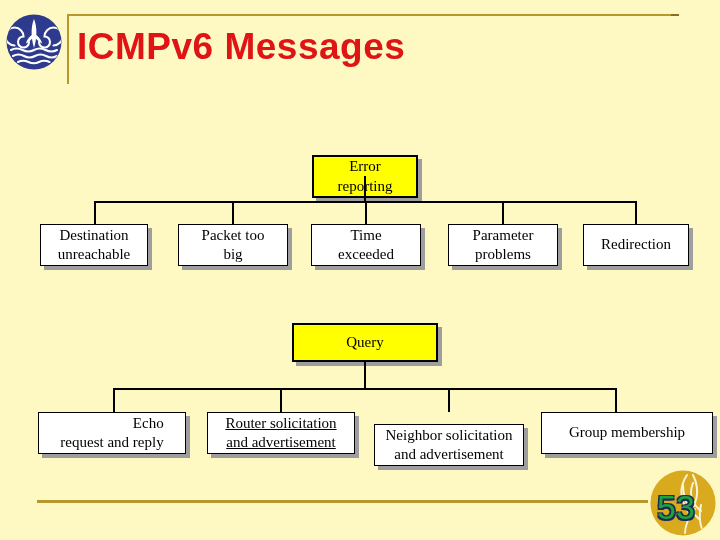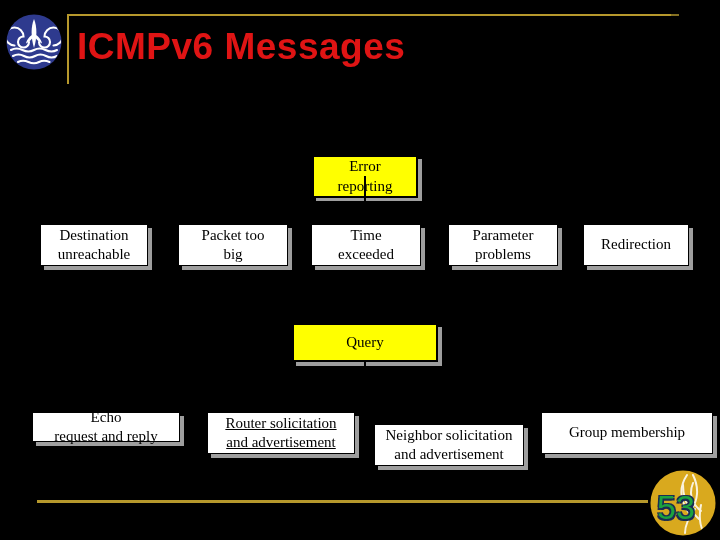--- a/index.html
+++ b/index.html
@@ -1,17 +1,17 @@
 <!DOCTYPE html>
 <html><head>
 <meta charset="utf-8">
 <style>
   html,body{margin:0;padding:0;background:#fff;}
   .slide{
-    position:relative;width:720px;height:540px;background:#000000;
+    position:relative;width:720px;height:540px;background:#fef9c3;
     font-family:"Liberation Serif", serif;overflow:hidden;
   }
   
   .hdr-hline{position:absolute;left:67px;top:14px;width:612px;height:2px;background:#B6982C;}
   .hdr-hline-tip{position:absolute;left:671px;top:14px;width:8px;height:2px;background:#857022;}
   .hdr-vline{position:absolute;left:67px;top:14px;width:2px;height:70px;background:#B6982C;}
   .logo{position:absolute;left:4px;top:12px;width:60px;height:60px;}
   .title{
     position:absolute;left:77px;top:26px;margin:0;
     font-family:"Liberation Sans", sans-serif;font-size:37px;font-weight:600;
@@ -92,21 +92,21 @@
 
   <div class="node root" style="left:292px;top:323px;width:146px;height:39px;">Query</div>
 
   <div class="conn" style="left:364px;top:362px;width:2px;height:27px;"></div>
   <div class="conn" style="left:113px;top:388px;width:504px;height:2px;"></div>
   <div class="conn" style="left:113px;top:390px;width:2px;height:22px;"></div>
   <div class="conn" style="left:280px;top:390px;width:2px;height:22px;"></div>
   <div class="conn" style="left:448px;top:390px;width:2px;height:22px;"></div>
   <div class="conn" style="left:615px;top:390px;width:2px;height:22px;"></div>
 
-  <div class="node" style="left:32px;top:412px;width:148px;height:30px;">Echo
+  <div class="node" style="left:38px;top:412px;width:148px;height:42px;text-align:right;">Echo
 request and reply</div>
   <div class="node" style="left:207px;top:412px;width:148px;height:42px;text-decoration:underline;">Router solicitation
 and advertisement</div>
   <div class="node" style="left:374px;top:412px;width:150px;height:42px;margin-top:12px;">Neighbor solicitation
 and advertisement</div>
   <div class="node" style="left:541px;top:412px;width:172px;height:42px;text-align:right;">Group membership</div>
 
   <div class="ftr-line"></div>
 
   <svg class="badge" viewBox="0 0 68 68" aria-hidden="true">

